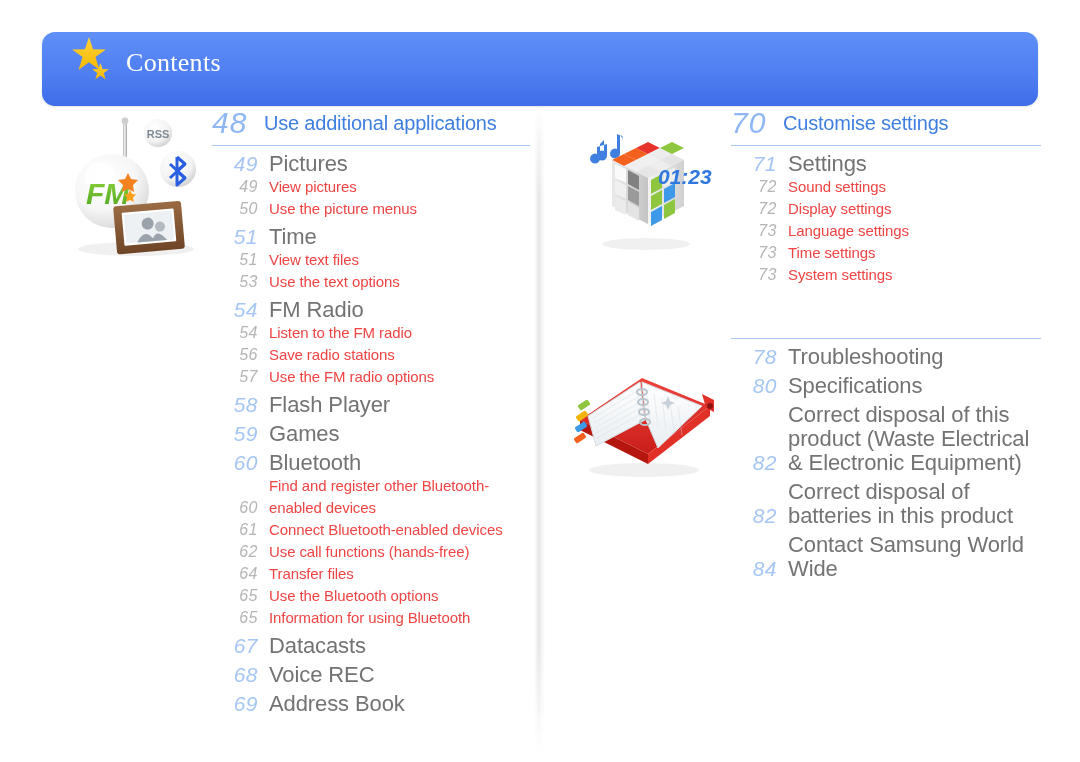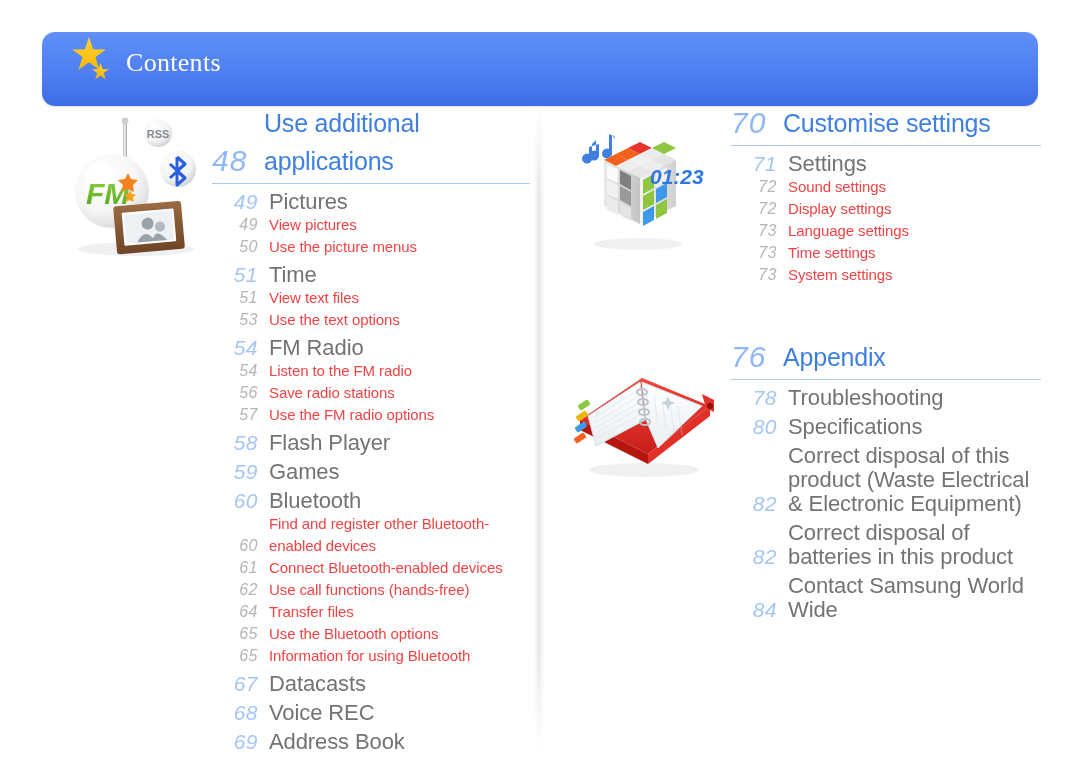--- a/index.html
+++ b/index.html
@@ -102,21 +102,21 @@
     text-align: left;
     color: #8fb7f5;
     font-size: 30px;
     font-weight: 300;
     font-style: italic;
     line-height: 38px;
     letter-spacing: 1px;
   }
   .sec-title {
     color: #3f7fe0;
-    font-size: 25px;
+    font-size: 20px;
     font-weight: 400;
     line-height: 38px;
     letter-spacing: -0.2px;
   }
   .head-rule {
     height: 1px;
     background: #a9c9f2;
     margin: 3px 0 6px 0;
   }
 
@@ -152,21 +152,21 @@
   .entry.lvl2 .num   { color: #b5b5b5; }
   .entry.lvl2 .label { color: #ef4444; }
 
   
   .entry.lvl1.wide { margin-top: 5px; }
 
   .right-col-pad { padding-left: 4px; }
 
   
   #illus-apps  { left: 0px;   top: 5px;  width: 170px; height: 155px; }
-  #illus-cube  { left: 4px;   top: 16px; width: 150px; height: 135px; text-align: right; }
+  #illus-cube  { left: 12px;   top: 16px; width: 150px; height: 135px; text-align: right; }
   #illus-book  { left: 0px;   top: 246px;width: 165px; height: 135px; }
 </style>
 </head>
 <body>
 
 <div id="header-banner">
   <div id="banner-star-wrap">
     <div class="star-big"></div>
     <div class="star-small"></div>
   </div>
@@ -484,24 +484,20 @@
           <div class="label">Time settings</div>
         </div>
         <div class="entry lvl2">
           <div class="num">73</div>
           <div class="label">System settings</div>
         </div>
       </div>
   </div>
 
   <div class="toc-block right-col-pad" style="margin-left:165px; margin-top:52px; width:310px;">
-    <div class="section-head">
-      <div class="sec-num">76</div>
-      <div class="sec-title">Appendix</div>
-    </div>
     <div class="head-rule"></div>
     <div id="appendix-entries">
         <div class="entry lvl1 wide">
           <div class="num">78</div>
           <div class="label">Troubleshooting</div>
         </div>
         <div class="entry lvl1 wide">
           <div class="num">80</div>
           <div class="label">Specifications</div>
         </div>

